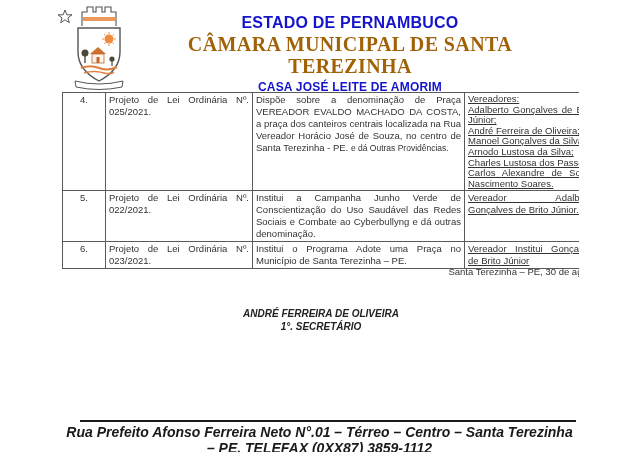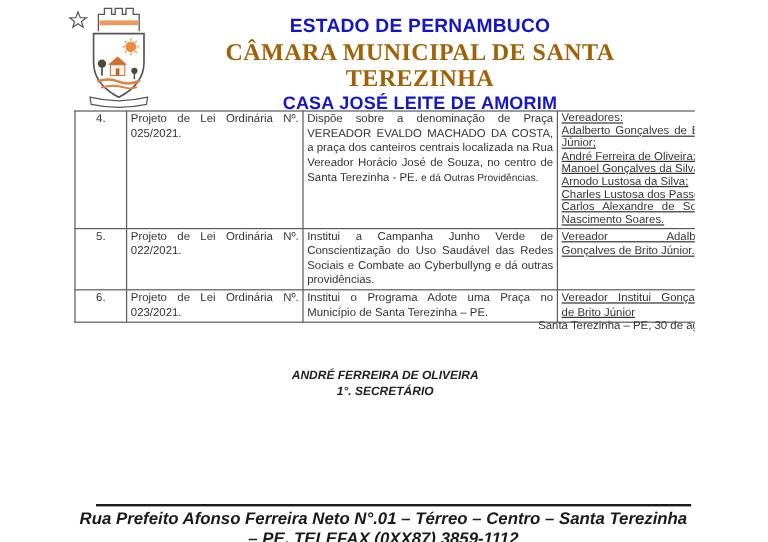--- a/index.html
+++ b/index.html
@@ -6,21 +6,21 @@
   .page {
     position:relative; width:579px; height:452px; background:#ffffff;
     font-family:"Liberation Sans", sans-serif; color:#2b2b2b; overflow:hidden;
   }
   
   .logo { position:absolute; left:57px; top:4px; width:84px; height:86px; }
   .header-block { position:absolute; left:130px; top:12px; width:440px; text-align:center; }
   .hdr-state  { font-size:16px; font-weight:bold; letter-spacing:.2px; line-height:21px; }
   .hdr-chamber{ font-family:"Liberation Serif", serif; font-size:20px; font-weight:bold;
                 letter-spacing:.4px; line-height:22px; }
-  .hdr-house  { font-size:15px; font-weight:bold; letter-spacing:.2px; line-height:20px; }
+  .hdr-house  { font-size:12px; font-weight:bold; letter-spacing:.2px; line-height:20px; }
   
   table.projects {
     position:absolute; left:62px; top:92px; width:537px;
     border-collapse:collapse; table-layout:fixed;
     font-size:9.5px; line-height:12px; color:#333;
   }
   table.projects td { border:1px solid #5a5a5a; vertical-align:top; padding:1px 3px; }
   .r4 { height:96px; } .r5 { height:48px; } .r6 { height:25px; }
   .cell-num { text-align:center; }
   .cell-project { text-align:justify; }
@@ -106,21 +106,21 @@
 Adalberto Gonçalves de Brito Júnior;
 André Ferreira de Oliveira;
 Manoel Gonçalves da Silva;
 Arnodo Lustosa da Silva;
 Charles Lustosa dos Passos;
 Carlos Alexandre de Souza Nascimento Soares.</td>
       </tr>
       <tr class="r5">
         <td class="cell-num">5.</td>
         <td class="cell-project">Projeto de Lei Ordinária Nº. 022/2021.</td>
-        <td class="cell-desc">Institui a Campanha Junho Verde de Conscientização do Uso Saudável das Redes Sociais e Combate ao Cyberbullyng e dá outras providências.</td>
+        <td class="cell-desc">Institui a Campanha Junho Verde de Conscientização do Uso Saudável das Redes Sociais e Combate ao Cyberbullyng e dá outras denominação.</td>
         <td class="cell-authors">Vereador Adalberto Gonçalves de Brito Júnior.</td>
       </tr>
       <tr class="r6">
         <td class="cell-num">6.</td>
         <td class="cell-project">Projeto de Lei Ordinária Nº. 023/2021.</td>
         <td class="cell-desc">Institui o Programa Adote uma Praça no Município de Santa Terezinha – PE.</td>
         <td class="cell-authors">Vereador Institui Gonçalves de Brito Júnior</td>
       </tr>
     </tbody>
   </table>

